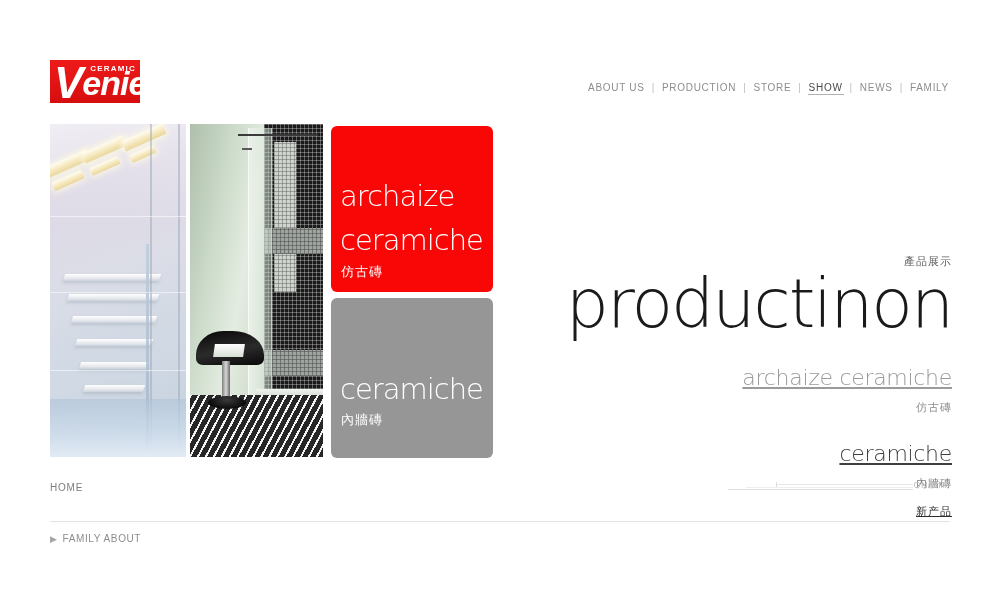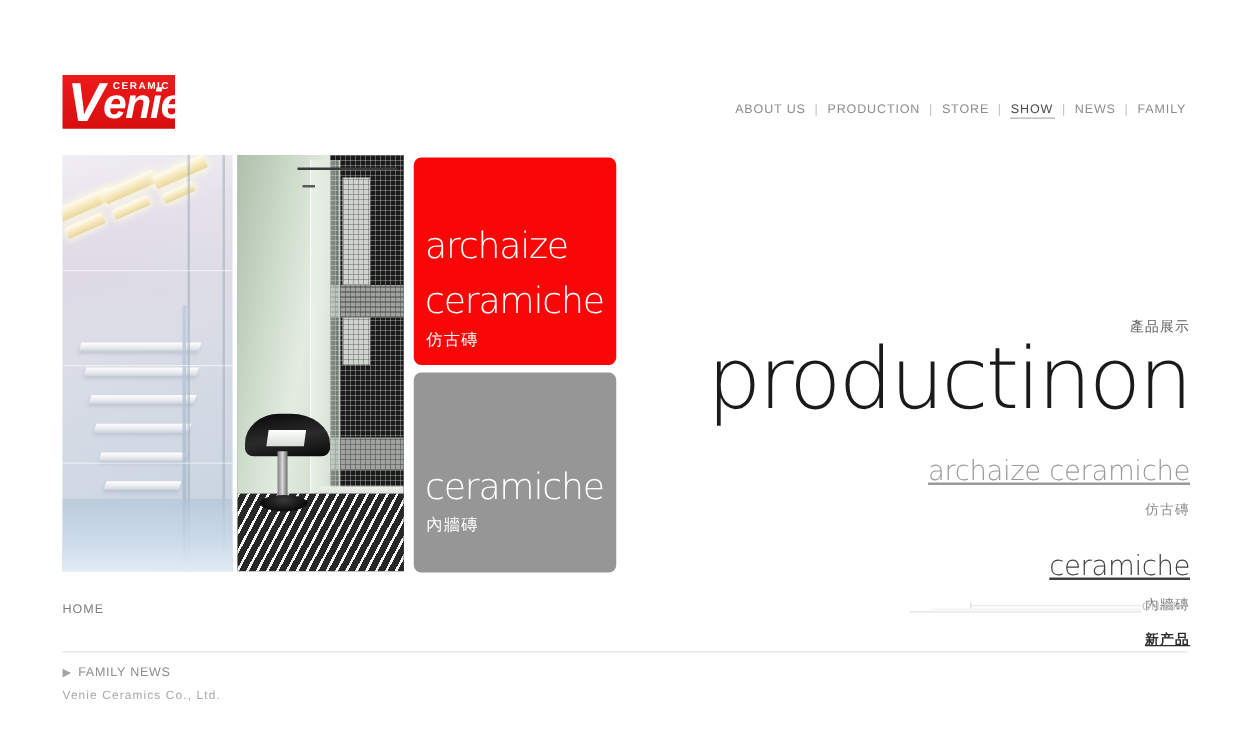--- a/index.html
+++ b/index.html
@@ -326,21 +326,21 @@
   .cat-cn {
     font-size: 11px;
     letter-spacing: 1px;
     margin-top: 10px;
     font-family: "DejaVu Sans", sans-serif;
   }
   .cat-en.c1 { color: #9a9a9a; }
   .cat-cn.c1 { color: #8e8e8e; }
   .cat-en.c2 { color: #3f3f3f; }
   .cat-cn.c2 { color: #7d7d7d; }
-  .cat-cn.c3 { color: #2d2d2d; font-weight: bold; margin-top: 13px; }
+  .cat-cn.c3 { color: #2d2d2d; font-weight: normal; margin-top: 13px; }
 
   
   #homelink {
     position: absolute;
     left: 50px; top: 482px;
     font-size: 10px;
     color: #7d7d7d;
     letter-spacing: 0.8px;
     text-decoration: none;
     font-family: "Liberation Sans", sans-serif;
@@ -505,15 +505,14 @@
 <div id="slider">
   <div class="track"></div>
   <div class="track2"></div>
   <div class="track3"></div>
   <div class="handle"></div>
   <div class="onoff">ON/OFF</div>
 </div>
 
 <div id="footrule"></div>
 <div id="footer">
-  <a id="family-site" href="#"><span class="tri">▶</span><span>FAMILY NEWS</span></a>
-  <div id="copyright">Venie Ceramics Co., Ltd.</div>
+  <a id="family-site" href="#"><span class="tri">▶</span><span>FAMILY ABOUT</span></a>
 </div>
 
 </body></html>

